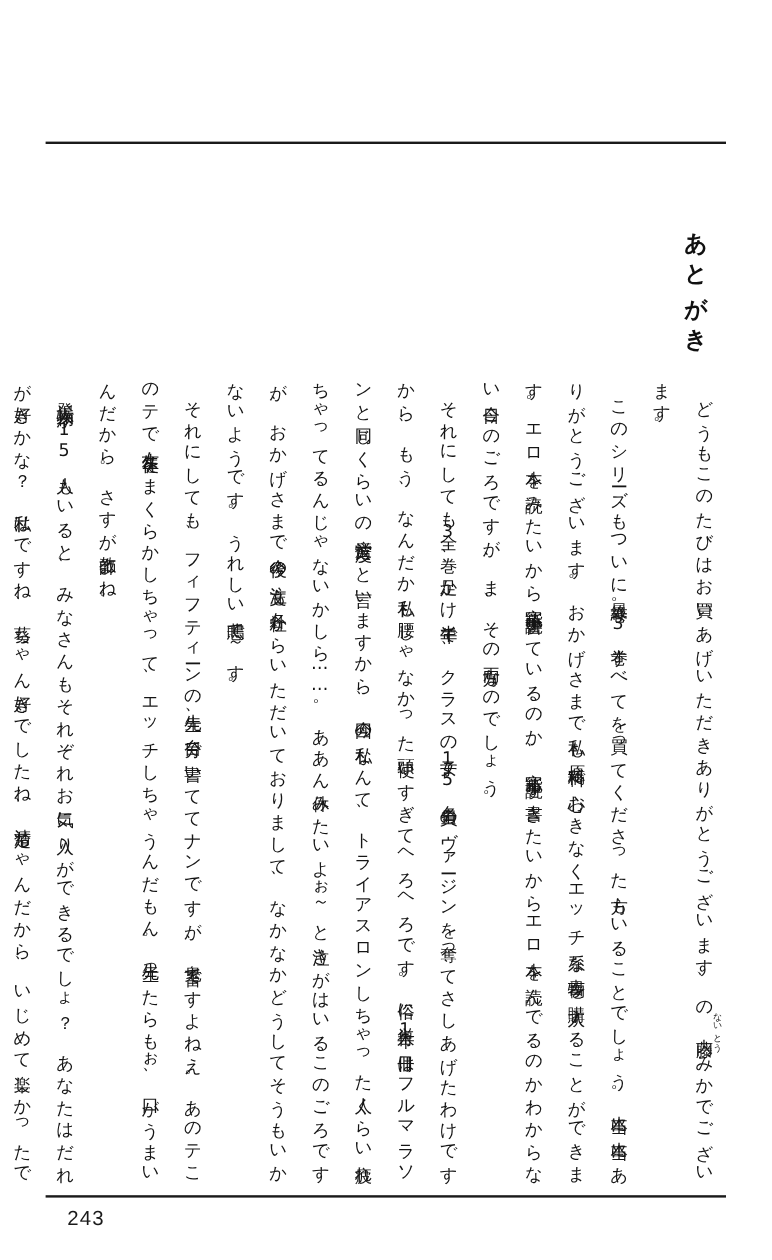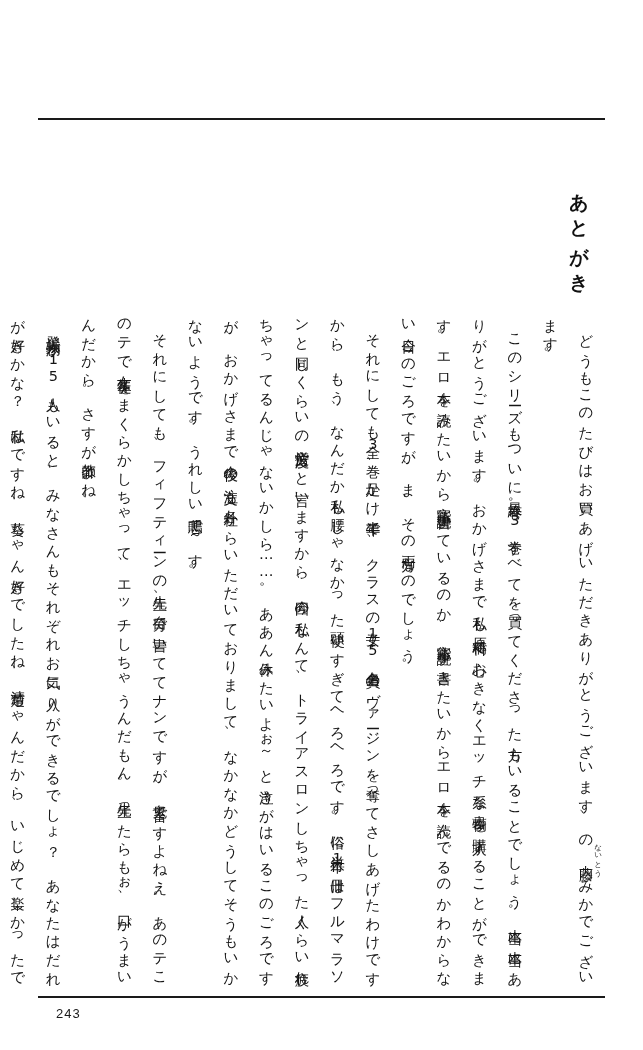--- a/index.html
+++ b/index.html
@@ -86,21 +86,21 @@
     font-size: 7.5px;
     letter-spacing: 0;
     line-height: 1;
   }
 
   .folio {
     position: absolute;
     left: 56px;
     top: 1006px;
     font-family: "Liberation Sans", sans-serif;
-    font-size: 13px;
+    font-size: 17px;
     color: #1a1a1a;
     letter-spacing: 1px;
   }
 </style>
 </head>
 <body>
 
 <div class="page">
 
   <div class="rule top"></div>

